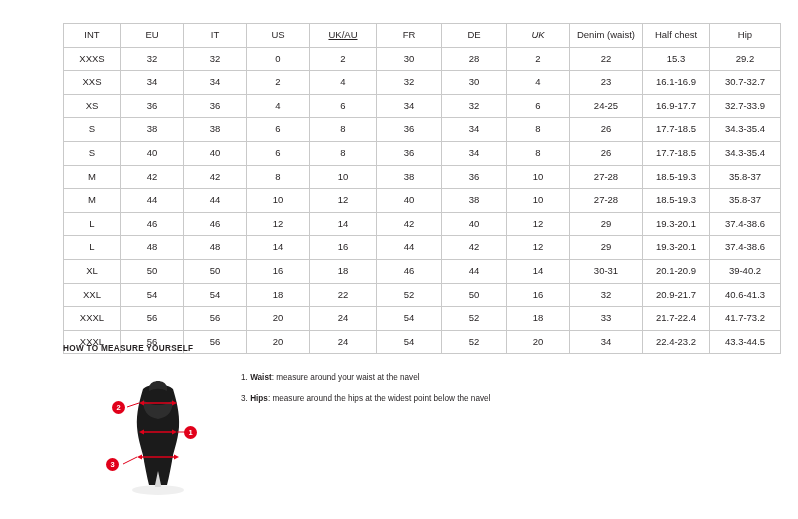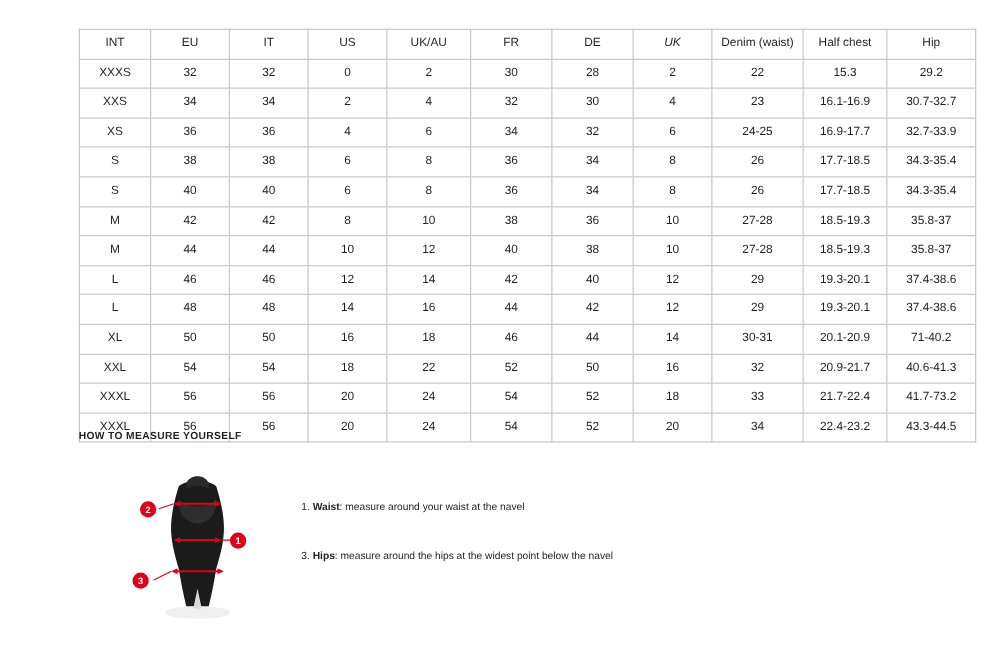--- a/index.html
+++ b/index.html
@@ -44,21 +44,21 @@
     line-height: 1.1;
   }
   table.size-table th {
     font-weight: normal;
   }
   
   .c0 { width: 56px; }
   .c1 { width: 62px; }
   .c2 { width: 62px; }
   .c3 { width: 62px; margin-left: 17px; }
-  .c4 { width: 66px; }
+  .c4 { width: 66px; text-decoration: underline; }
   .c5 { width: 64px; }
   .c6 { width: 64px; }
   .c7 { width: 62px; font-style: italic; }
   .c8 { width: 72px; }
   .c9 { width: 66px; }
   .c10 { width: 70px; }
 
   
   .howto {
     position: absolute;
@@ -89,21 +89,20 @@
     left: 178px;
     top: 10px;
     width: 490px;
   }
   .note {
     font-size: 8.2px;
     line-height: 1.3;
     color: #231f20;
     margin-bottom: 10.5px;
     white-space: nowrap;
-    margin-top: 28px;
   }
   .note b { font-weight: bold; }
   .num-badge {
     position: absolute;
     width: 13px;
     height: 13px;
     border-radius: 50%;
     background: #e1001a;
     color: #ffffff;
     font-size: 7.5px;
@@ -256,21 +255,21 @@
           <td>XL</td>
           <td>50</td>
           <td>50</td>
           <td>16</td>
           <td>18</td>
           <td>46</td>
           <td>44</td>
           <td>14</td>
           <td>30-31</td>
           <td>20.1-20.9</td>
-          <td>71-40.2</td>
+          <td>39-40.2</td>
         </tr>
         <tr>
           <td>XXL</td>
           <td>54</td>
           <td>54</td>
           <td>18</td>
           <td>22</td>
           <td>52</td>
           <td>50</td>
           <td>16</td>

